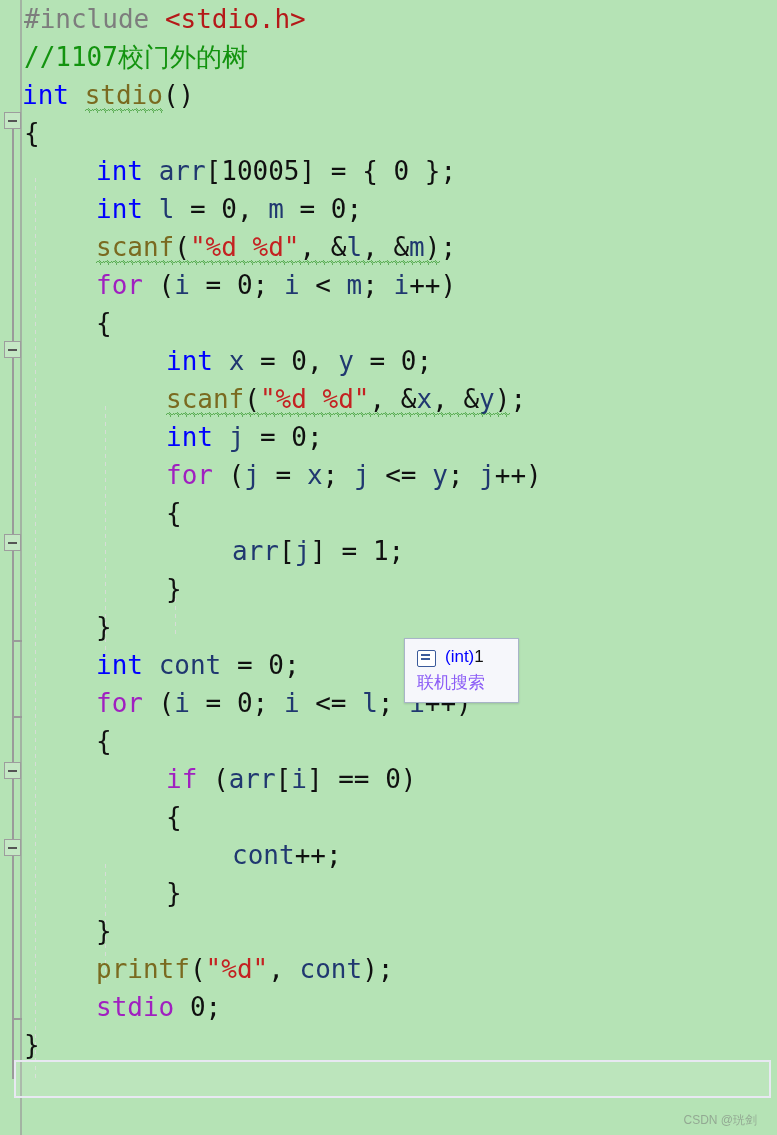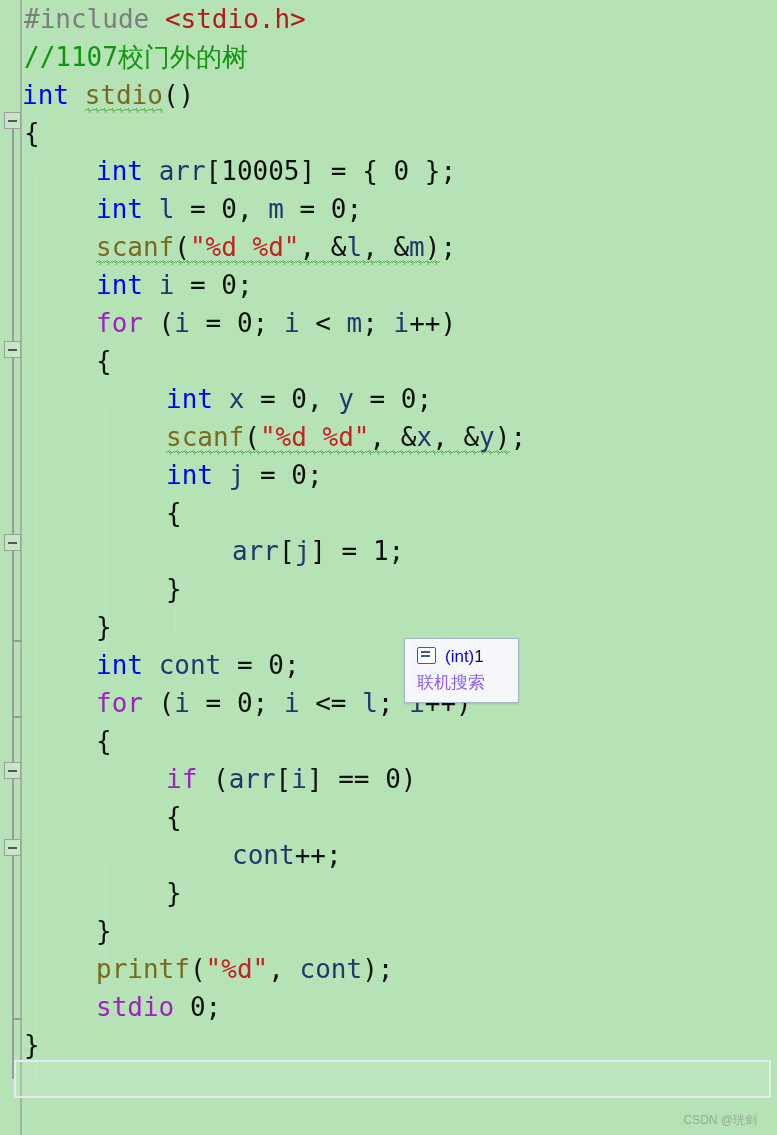--- a/index.html
+++ b/index.html
@@ -147,21 +147,21 @@
     position: absolute;
     background: #f6f7fb;
     border: 1px solid #a8b4c8;
     box-shadow: 0 1px 2px rgba(0,0,0,.14);
     padding: 8px 14px 8px 12px;
     font-family: "Liberation Sans", sans-serif;
     box-sizing: border-box;
   }
   .tt-row1 {
     display: flex;
-    align-items: flex-start;
+    align-items: flex-end;
     gap: 9px;
     font-size: 17px;
     color: #101010;
     white-space: nowrap;
   }
   .tt-icon {
     width: 17px;
     height: 15px;
     border: 1.5px solid #3a5a9a;
     border-radius: 2px;
@@ -242,32 +242,32 @@
     <div class="line"><span class="txt" style="left:22px"><span class="kw">int</span><span class="pun"> </span><span class="fn squig">stdio</span><span class="pun">()</span></span></div>
 
     <div class="line"><span class="txt" style="left:24px"><span class="pun">{</span></span></div>
 
     <div class="line"><span class="txt" style="left:96px"><span class="kw">int</span><span class="pun"> </span><span class="var">arr</span><span class="pun">[</span><span class="num">10005</span><span class="pun">] = { </span><span class="num">0</span><span class="pun"> };</span></span></div>
 
     <div class="line"><span class="txt" style="left:96px"><span class="kw">int</span><span class="pun"> </span><span class="var">l</span><span class="pun"> = </span><span class="num">0</span><span class="pun">, </span><span class="var">m</span><span class="pun"> = </span><span class="num">0</span><span class="pun">;</span></span></div>
 
     <div class="line"><span class="txt" style="left:96px"><span class="squig"><span class="fn">scanf</span><span class="pun">(</span><span class="str">"%d %d"</span><span class="pun">, &amp;</span><span class="var">l</span><span class="pun">, &amp;</span><span class="var">m</span><span class="pun">)</span></span><span class="pun">;</span></span></div>
 
-    <div class="line"><span class="txt" style="left:96px"><span class="kw">int</span><span class="pun"> </span><span class="var">i</span><span class="pun"> = </span><span class="num">0</span><span class="pun">;</span></span></div>
 
     <div class="line"><span class="txt" style="left:96px"><span class="ctl">for</span><span class="pun"> (</span><span class="var">i</span><span class="pun"> = </span><span class="num">0</span><span class="pun">; </span><span class="var">i</span><span class="pun"> &lt; </span><span class="var">m</span><span class="pun">; </span><span class="var">i</span><span class="pun">++)</span></span></div>
 
     <div class="line"><span class="txt" style="left:96px"><span class="pun">{</span></span></div>
 
     <div class="line"><span class="txt" style="left:166px"><span class="kw">int</span><span class="pun"> </span><span class="var">x</span><span class="pun"> = </span><span class="num">0</span><span class="pun">, </span><span class="var">y</span><span class="pun"> = </span><span class="num">0</span><span class="pun">;</span></span></div>
 
     <div class="line"><span class="txt" style="left:166px"><span class="squig"><span class="fn">scanf</span><span class="pun">(</span><span class="str">"%d %d"</span><span class="pun">, &amp;</span><span class="var">x</span><span class="pun">, &amp;</span><span class="var">y</span><span class="pun">)</span></span><span class="pun">;</span></span></div>
 
     <div class="line"><span class="txt" style="left:166px"><span class="kw">int</span><span class="pun"> </span><span class="var">j</span><span class="pun"> = </span><span class="num">0</span><span class="pun">;</span></span></div>
 
+    <div class="line"><span class="txt" style="left:166px"><span class="ctl">for</span><span class="pun"> (</span><span class="var">j</span><span class="pun"> = </span><span class="var">x</span><span class="pun">; </span><span class="var">j</span><span class="pun"> &lt;= </span><span class="var">y</span><span class="pun">; </span><span class="var">j</span><span class="pun">++)</span></span></div>
 
     <div class="line"><span class="txt" style="left:166px"><span class="pun">{</span></span></div>
 
     <div class="line"><span class="txt" style="left:232px"><span class="var">arr</span><span class="pun">[</span><span class="var">j</span><span class="pun">] = </span><span class="num">1</span><span class="pun">;</span></span></div>
 
     <div class="line"><span class="txt" style="left:166px"><span class="pun">}</span></span></div>
 
     <div class="line"><span class="txt" style="left:96px"><span class="pun">}</span></span></div>
 
     <div class="line"><span class="txt" style="left:96px"><span class="kw">int</span><span class="pun"> </span><span class="var">cont</span><span class="pun"> = </span><span class="num">0</span><span class="pun">;</span></span></div>

